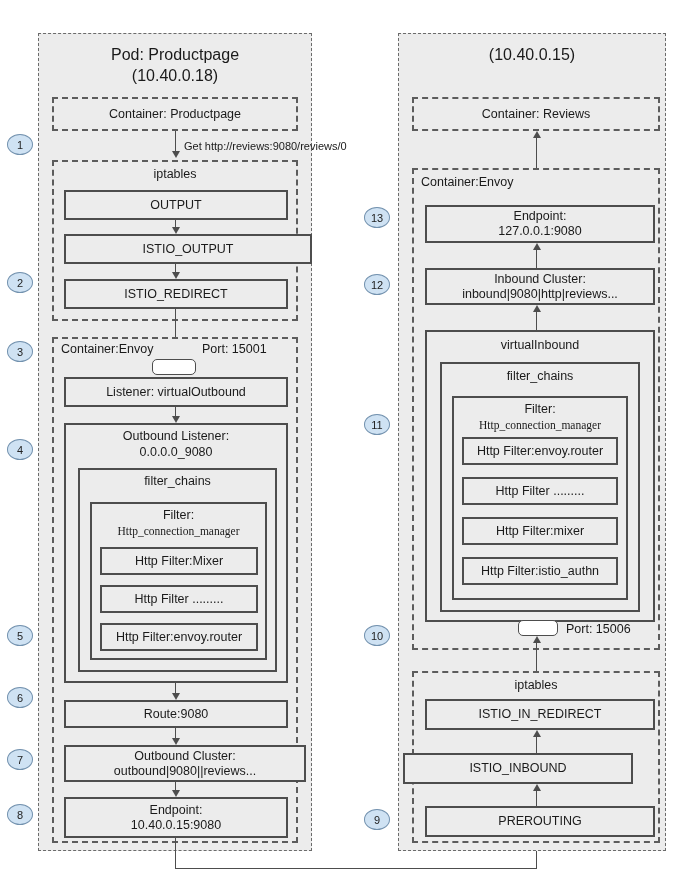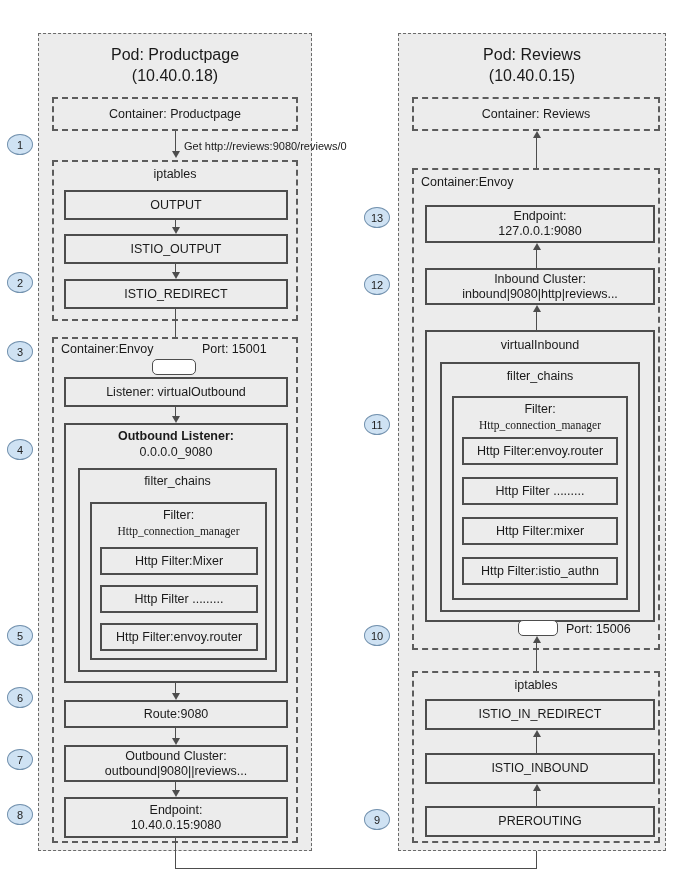--- a/index.html
+++ b/index.html
@@ -48,21 +48,21 @@
   <div class="ah ah-d" style="left:171.5px; top:151px;"></div>
   <div class="lbl left small" style="left:184px; top:139px;">Get http://reviews:9080/reviews/0</div>
 
   <div class="dbox" style="left:52px; top:160px; width:246px; height:161px;"></div>
   <div class="lbl" style="left:52px; top:167px; width:246px;">iptables</div>
   <div class="sbox" style="left:64px; top:190px; width:224px; height:30px;">
     <span>OUTPUT</span>
   </div>
   <div class="vl" style="left:175px; top:220px; height:9px;"></div>
   <div class="ah ah-d" style="left:171.5px; top:227px;"></div>
-  <div class="sbox" style="left:64px; top:234px; width:224px; height:30px;">
+  <div class="sbox" style="left:64px; top:234px; width:248px; height:30px;">
     <span>ISTIO_OUTPUT</span>
   </div>
   <div class="vl" style="left:175px; top:264px; height:9px;"></div>
   <div class="ah ah-d" style="left:171.5px; top:272px;"></div>
   <div class="sbox" style="left:64px; top:279px; width:224px; height:30px;">
     <span>ISTIO_REDIRECT</span>
   </div>
 
   <div class="vl" style="left:175px; top:309px; height:42px;"></div>
   <div class="ah ah-d" style="left:171.5px; top:350px;"></div>
@@ -72,21 +72,21 @@
   <div class="lbl left" style="left:202px; top:342px;">Port: 15001</div>
   <div class="tab" style="left:152px; top:359px; width:44px; height:16px;"></div>
 
   <div class="sbox" style="left:64px; top:377px; width:224px; height:30px;">
     <span>Listener: virtualOutbound</span>
   </div>
   <div class="vl" style="left:175px; top:407px; height:10px;"></div>
   <div class="ah ah-d" style="left:171.5px; top:416px;"></div>
 
   <div class="obox" style="left:64px; top:423px; width:224px; height:260px;"></div>
-  <div class="lbl" style="left:64px; top:429px; width:224px;font-weight:bold;">Outbound Listener:</div>
+  <div class="lbl" style="left:64px; top:429px; width:224px;">Outbound Listener:</div>
   <div class="lbl" style="left:64px; top:445px; width:224px;">0.0.0.0_9080</div>
 
   <div class="obox" style="left:78px; top:468px; width:199px; height:204px;"></div>
   <div class="lbl" style="left:78px; top:474px; width:199px;">filter_chains</div>
 
   <div class="obox" style="left:90px; top:502px; width:177px; height:158px;"></div>
   <div class="lbl" style="left:90px; top:508px; width:177px;">Filter:</div>
   <div class="lbl xsmall" style="left:90px; top:524px; width:177px;">Http_connection_manager</div>
 
   <div class="sbox" style="left:100px; top:547px; width:158px; height:28px;">
@@ -101,40 +101,39 @@
 
   <div class="vl" style="left:175px; top:683px; height:11px;"></div>
   <div class="ah ah-d" style="left:171.5px; top:693px;"></div>
 
   <div class="sbox" style="left:64px; top:700px; width:224px; height:28px;">
     <span>Route:9080</span>
   </div>
   <div class="vl" style="left:175px; top:728px; height:11px;"></div>
   <div class="ah ah-d" style="left:171.5px; top:738px;"></div>
 
-  <div class="sbox" style="left:64px; top:745px; width:224px; height:37px;">
+  <div class="sbox" style="left:64px; top:745px; width:242px; height:37px;">
     <span>Outbound Cluster:</span>
     <span>outbound|9080||reviews...</span>
   </div>
   <div class="vl" style="left:175px; top:782px; height:9px;"></div>
   <div class="ah ah-d" style="left:171.5px; top:790px;"></div>
 
   <div class="sbox" style="left:64px; top:797px; width:224px; height:41px;">
     <span>Endpoint:</span>
     <span>10.40.0.15:9080</span>
   </div>
 
   <div class="vl" style="left:175px; top:838px; height:31px;"></div>
   <div class="hl" style="left:175px; top:867.5px; width:362px;"></div>
   <div class="vl" style="left:536px; top:845px; height:23px;"></div>
   <div class="ah ah-u" style="left:532.5px; top:840px;"></div>
 
   <div class="pod" style="left:398px; top:33px; width:268px; height:818px;"></div>
   <div class="pod-title" style="left:398px; top:44px; width:268px;">
-    <span style="display:block;">Pod: Reviews</span>
     <span style="display:block;">(10.40.0.15)</span>
   </div>
 
   <div class="dbox" style="left:412px; top:97px; width:248px; height:34px; display:flex; align-items:center; justify-content:center; font-size:12.5px;">
     <span>Container: Reviews</span>
   </div>
 
   <div class="vl" style="left:536px; top:136px; height:32px;"></div>
   <div class="ah ah-u" style="left:532.5px; top:131px;"></div>
 
@@ -186,21 +185,21 @@
 
   <div class="dbox" style="left:412px; top:671px; width:248px; height:172px;"></div>
   <div class="lbl" style="left:412px; top:678px; width:248px;">iptables</div>
 
   <div class="sbox" style="left:425px; top:699px; width:230px; height:31px;">
     <span>ISTIO_IN_REDIRECT</span>
   </div>
   <div class="vl" style="left:536px; top:735px; height:18px;"></div>
   <div class="ah ah-u" style="left:532.5px; top:730px;"></div>
 
-  <div class="sbox" style="left:425px; top:753px; width:230px; height:31px;">
+  <div class="sbox" style="left:403px; top:753px; width:230px; height:31px;">
     <span>ISTIO_INBOUND</span>
   </div>
   <div class="vl" style="left:536px; top:789px; height:17px;"></div>
   <div class="ah ah-u" style="left:532.5px; top:784px;"></div>
 
   <div class="sbox" style="left:425px; top:806px; width:230px; height:31px;">
     <span>PREROUTING</span>
   </div>
 
   <div class="marker" style="left:7px; top:134px;">

